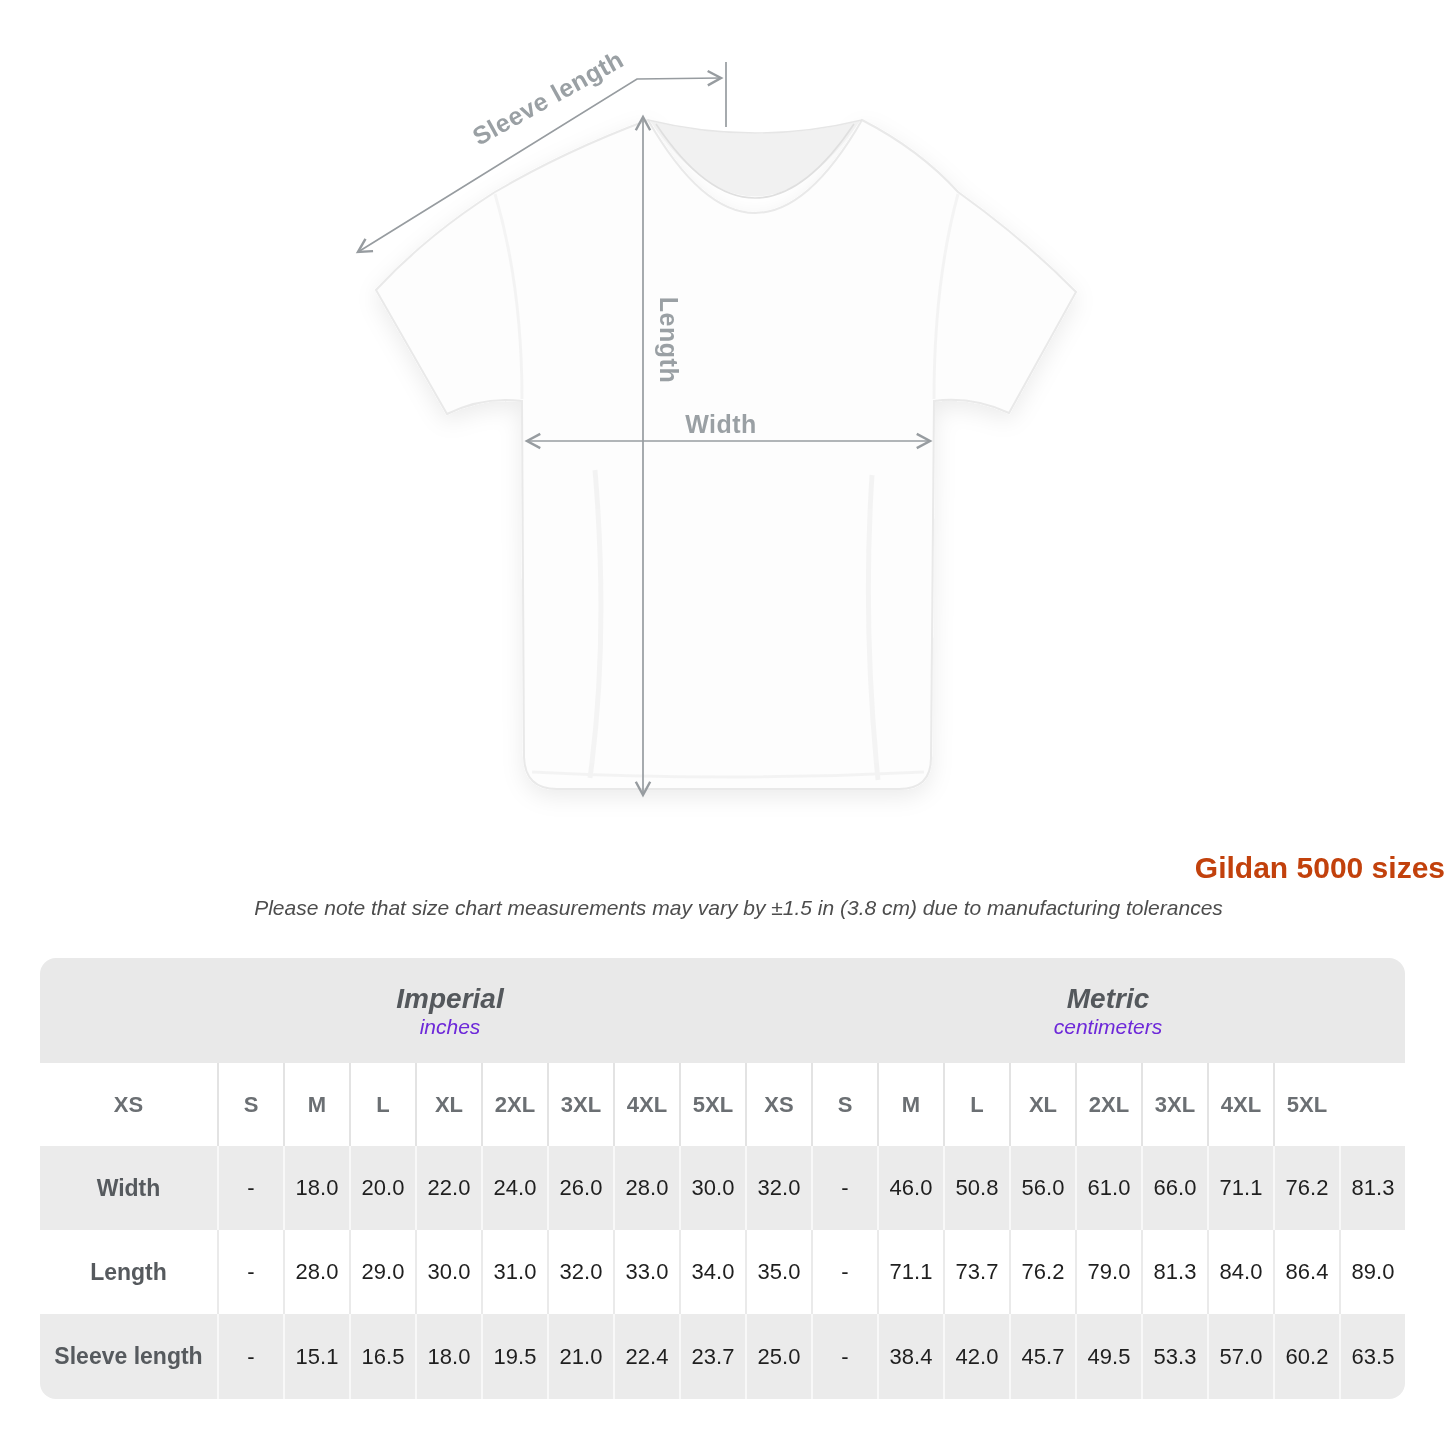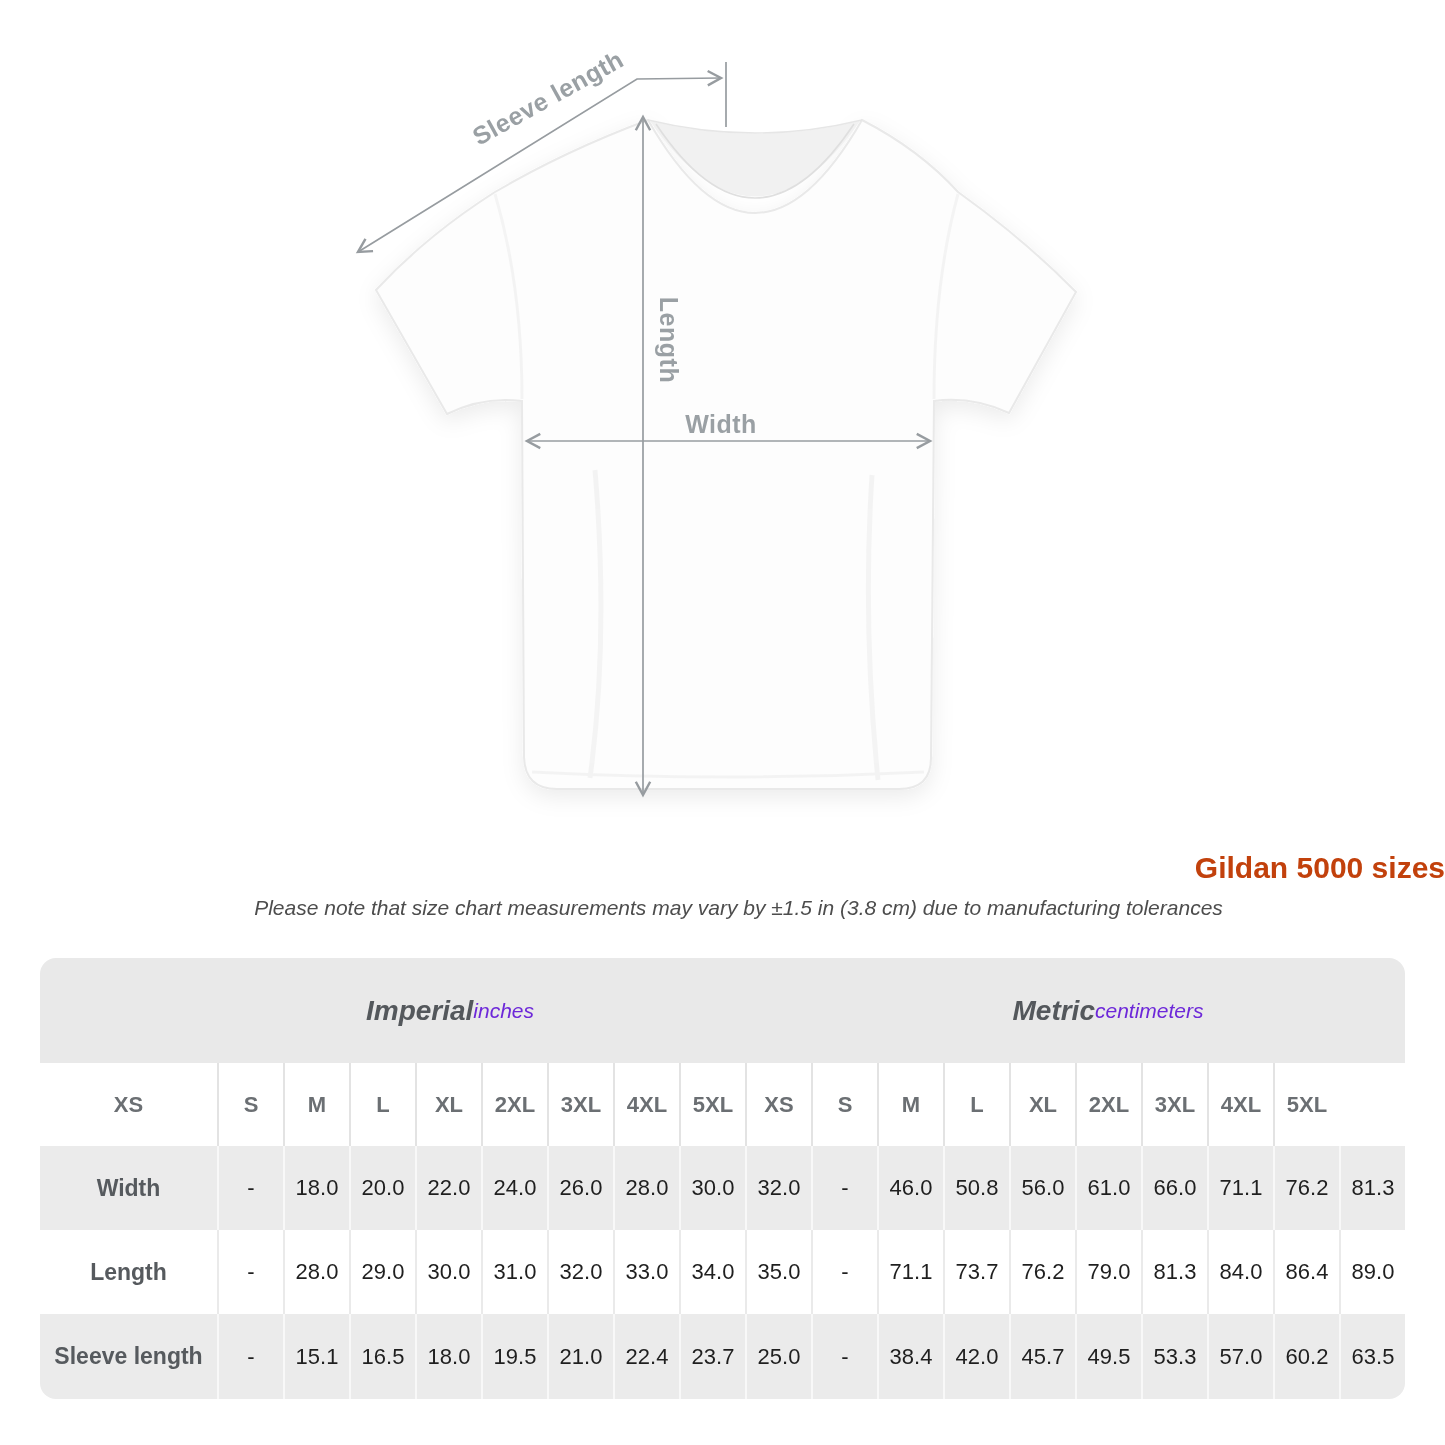--- a/index.html
+++ b/index.html
@@ -27,21 +27,21 @@
     position: absolute; top: 896px; left: 0; width: 100%;
     text-align: center; font-size: 21px; font-style: italic; color: #4d4d4d; padding-left: 32px;
   }
 
   
   .size-table {
     position: absolute; left: 40px; top: 958px; width: 1365px;
     border-radius: 16px; overflow: hidden;
   }
   .band { display: flex; height: 105px; background: #e9e9e9; }
-  .band-cell { display: flex; align-items: center; justify-content: center; gap: 0; }
+  .band-cell { display: flex; flex-direction: column; align-items: center; justify-content: center; gap: 0; }
   .band-imperial { width: 771px; padding-left: 49px; }
   .band-metric   { width: 594px; justify-content: center; }
   .gname { font-size: 28px; font-weight: bold; font-style: italic; color: #54585c; }
   .gunit { font-size: 21px; font-style: italic; color: #6d28d9; }
 
   .trow { display: grid; grid-template-columns: 177px repeat(18, 66px); }
   .trow > div { display: flex; align-items: center; justify-content: center; }
 
   .head { height: 83px; background: #ffffff; }
   .head > div { font-weight: bold; font-size: 22px; color: #6b6f73; }

